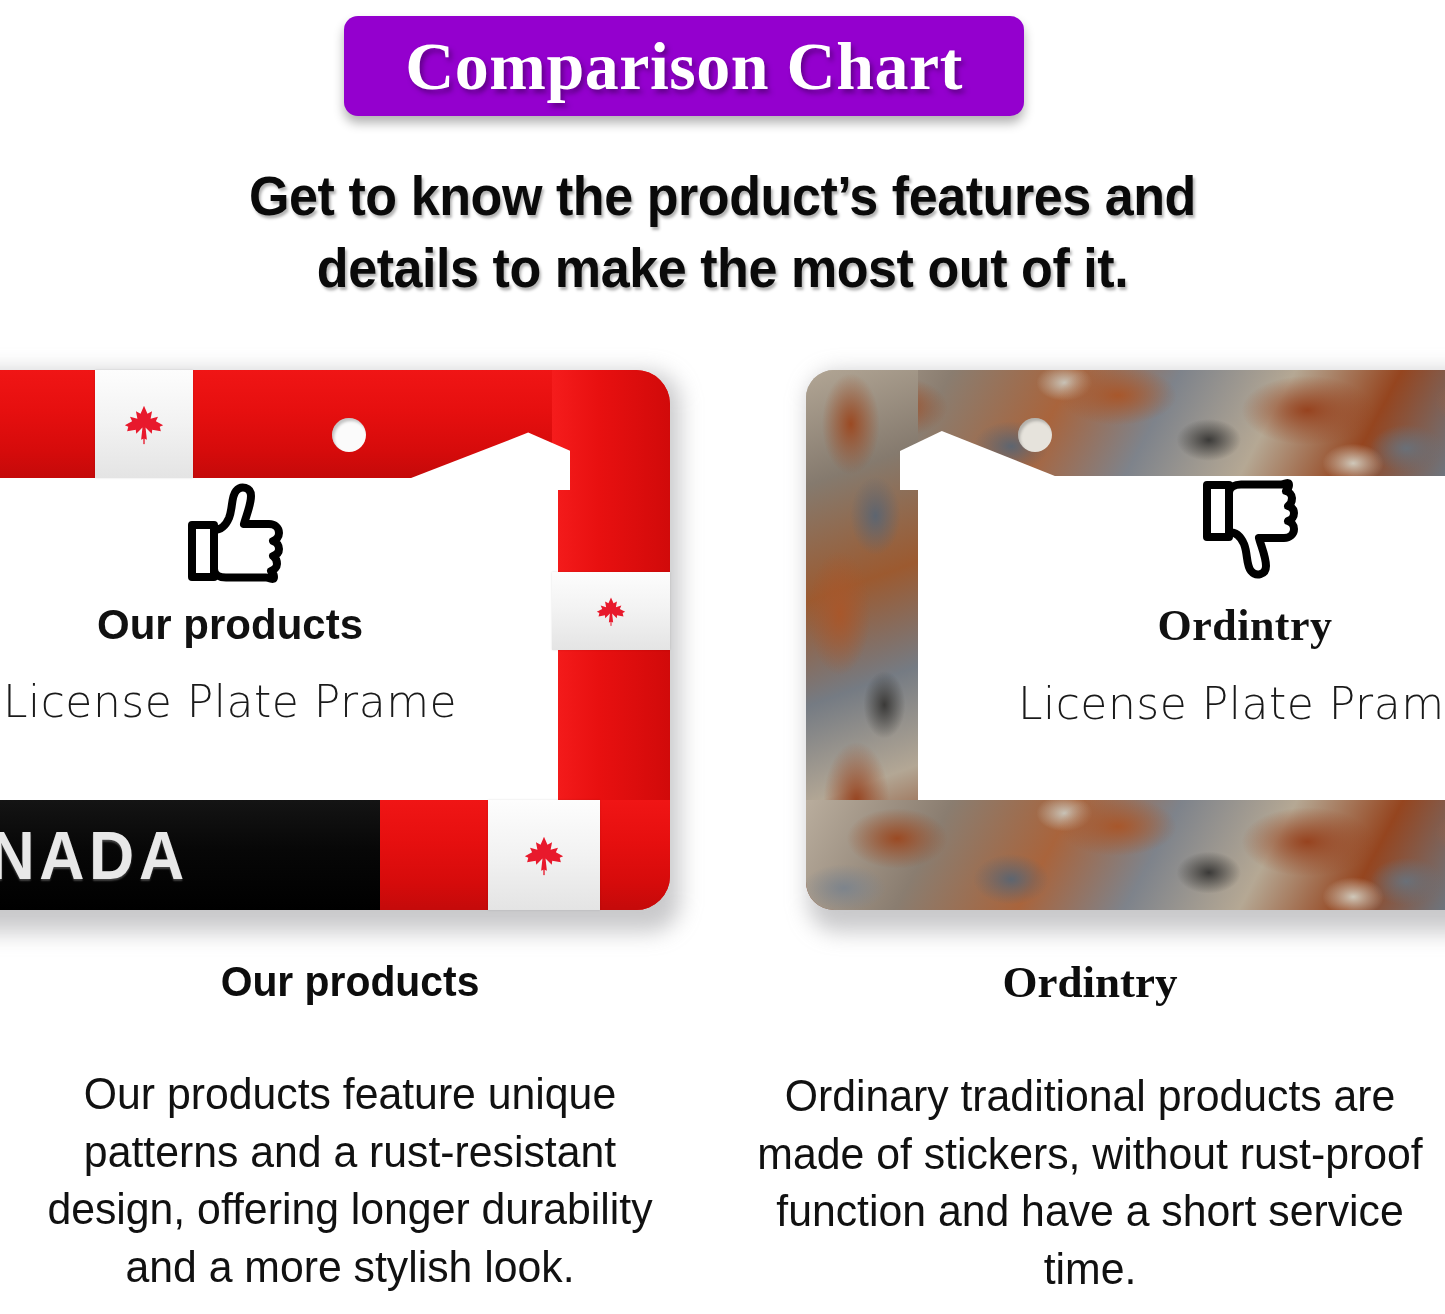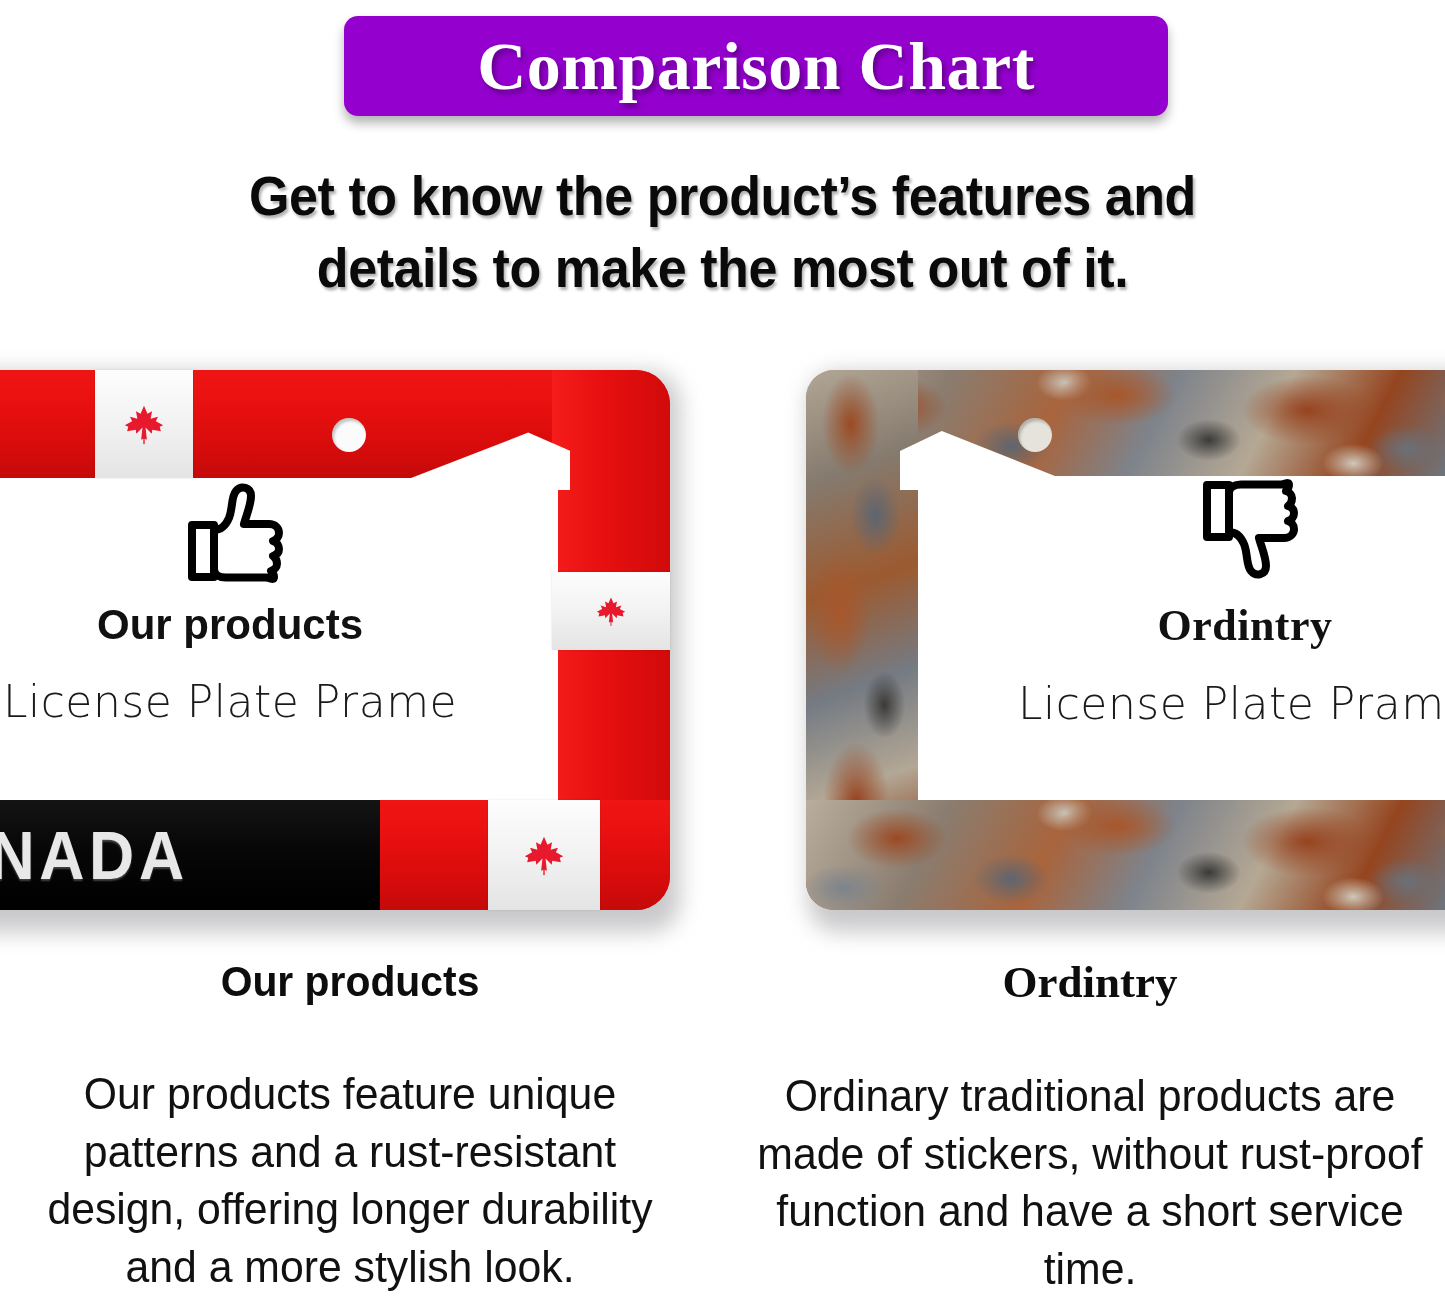--- a/index.html
+++ b/index.html
@@ -6,21 +6,21 @@
   body{
     width:1445px;height:1314px;overflow:hidden;position:relative;
     background:#ffffff;
     font-family:"Liberation Sans","DejaVu Sans",sans-serif;
   }
 
   
   #header{position:absolute;left:0;top:0;width:1445px;height:300px;}
 
   #title-banner{
-    position:absolute;left:344px;top:16px;width:824px;height:100px;
+    position:absolute;left:344px;top:16px;width:680px;height:100px;
     background:#9400ce;border-radius:14px;
     box-shadow:0 7px 11px rgba(0,0,0,.30);
     display:flex;align-items:center;justify-content:center;
   }
   #title-text{
     font-family:"Liberation Serif","DejaVu Serif",serif;
     font-weight:bold;font-size:68px;color:#ffffff;
     letter-spacing:.5px;line-height:1;
     text-shadow:3px 4px 5px rgba(60,0,85,.55);
     white-space:nowrap;

